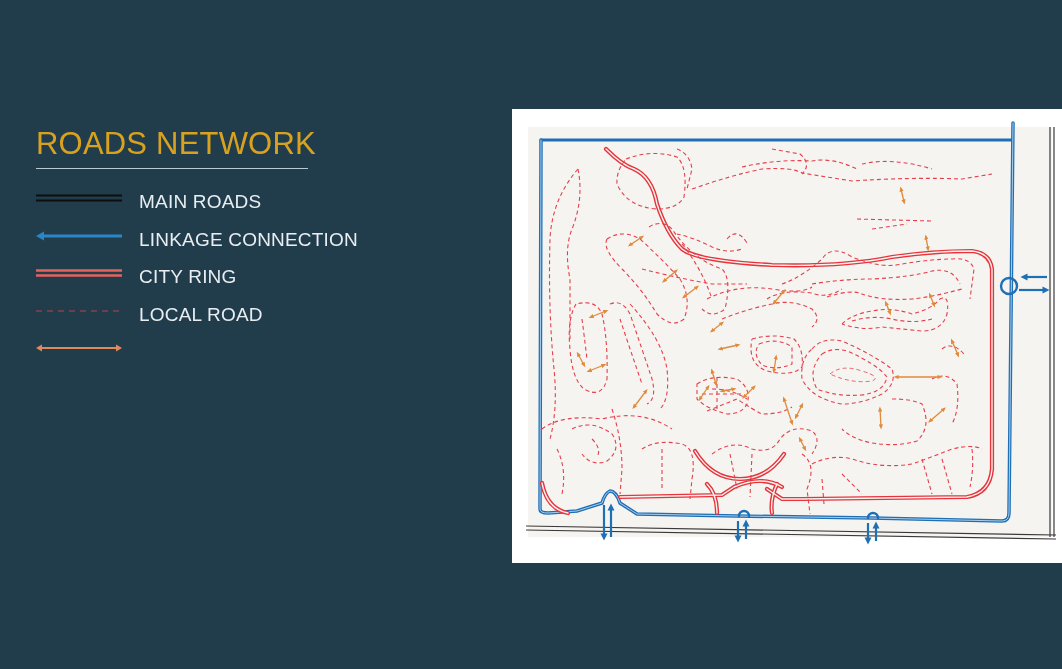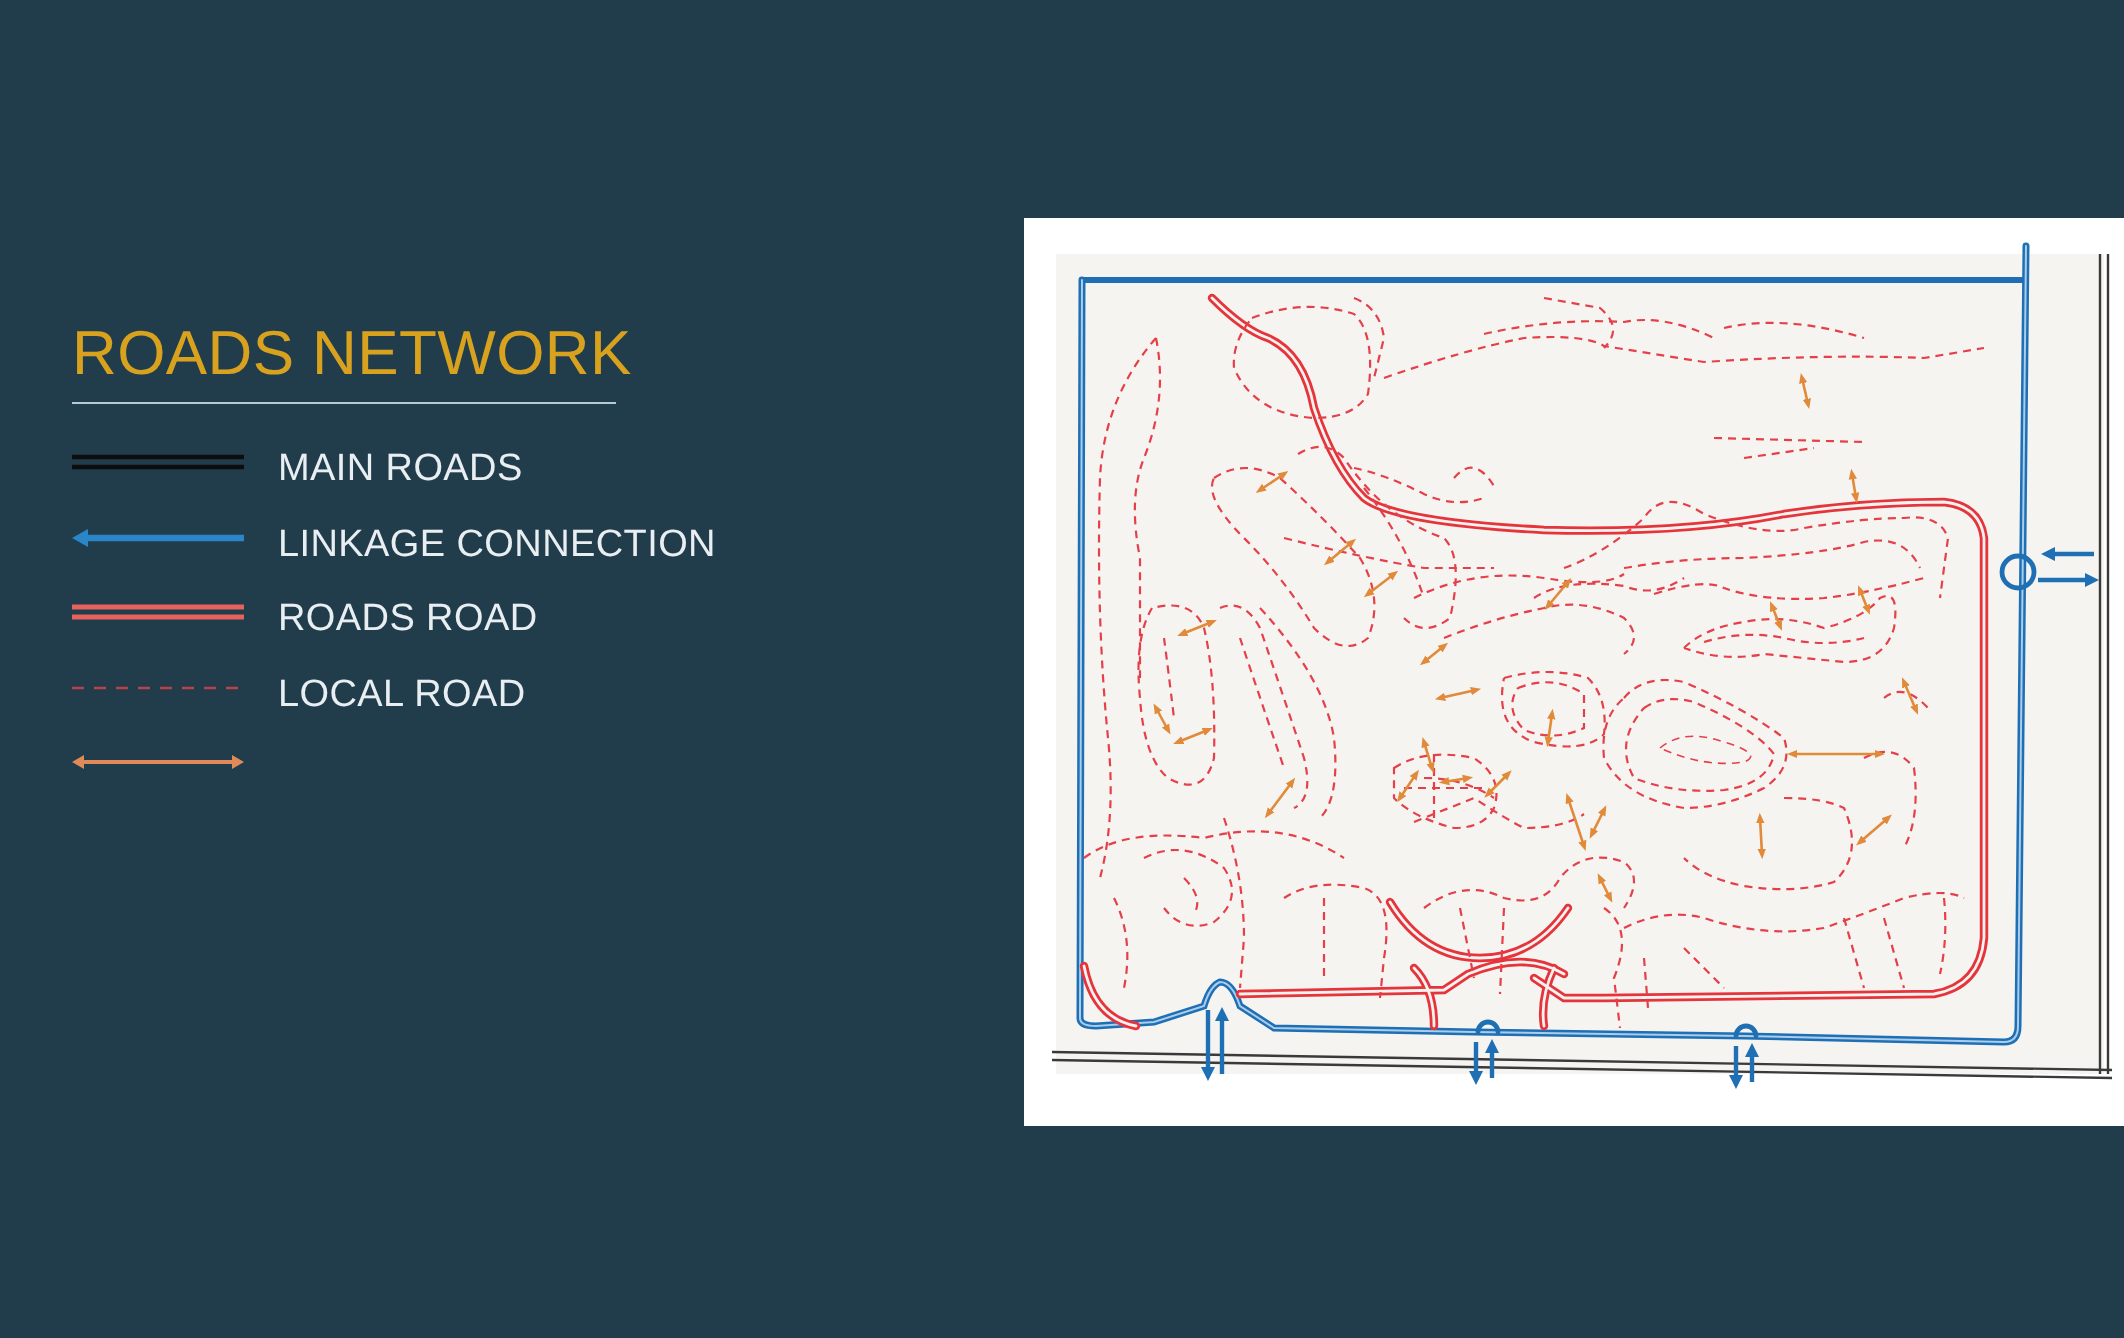--- a/index.html
+++ b/index.html
@@ -2,21 +2,21 @@
 <html><head>
   <meta charset="utf-8">
   <style>
     html, body { margin: 0; padding: 0; }
     body {
       width: 1062px; height: 669px;
       background: #213d4c;
       position: relative; overflow: hidden;
       font-family: "Liberation Sans", sans-serif;
     }
-    .legend-panel { position: absolute; left: 36px; top: 157px; width: 360px; }
+    .legend-panel { position: absolute; left: 36px; top: 124px; width: 360px; }
     .legend-title {
       color: #d8a21f; font-size: 31px; font-weight: 400;
       letter-spacing: 0.2px; margin: 0; line-height: 40px;
     }
     .legend-divider {
       width: 272px; height: 1px; background: #b9c9d2;
       margin-top: 4px; margin-bottom: 22px;
     }
     .legend-item { display: flex; align-items: flex-start; height: 37.5px; }
     .legend-swatch { width: 86px; height: 14px; margin-right: 17px; flex: 0 0 86px; }
@@ -49,21 +49,21 @@
     </svg>
     <span class="legend-label">LINKAGE CONNECTION</span>
   </div>
 
 
   <div class="legend-item">
     <svg class="legend-swatch" viewBox="0 0 86 14">
       <line x1="0" y1="4.5" x2="86" y2="4.5" stroke="#e8625c" stroke-width="2.4"></line>
       <line x1="0" y1="9.5" x2="86" y2="9.5" stroke="#e8625c" stroke-width="2.4"></line>
     </svg>
-    <span class="legend-label">ROADS ROAD</span>
+    <span class="legend-label">CITY RING</span>
   </div>
 
   <div class="legend-item">
     <svg class="legend-swatch" viewBox="0 0 86 14">
       <line x1="0" y1="7" x2="86" y2="7" stroke="#b8434b" stroke-width="1.2" stroke-dasharray="6,5"></line>
     </svg>
     <span class="legend-label">LOCAL ROAD</span>
   </div>
 
   <div class="legend-item">

